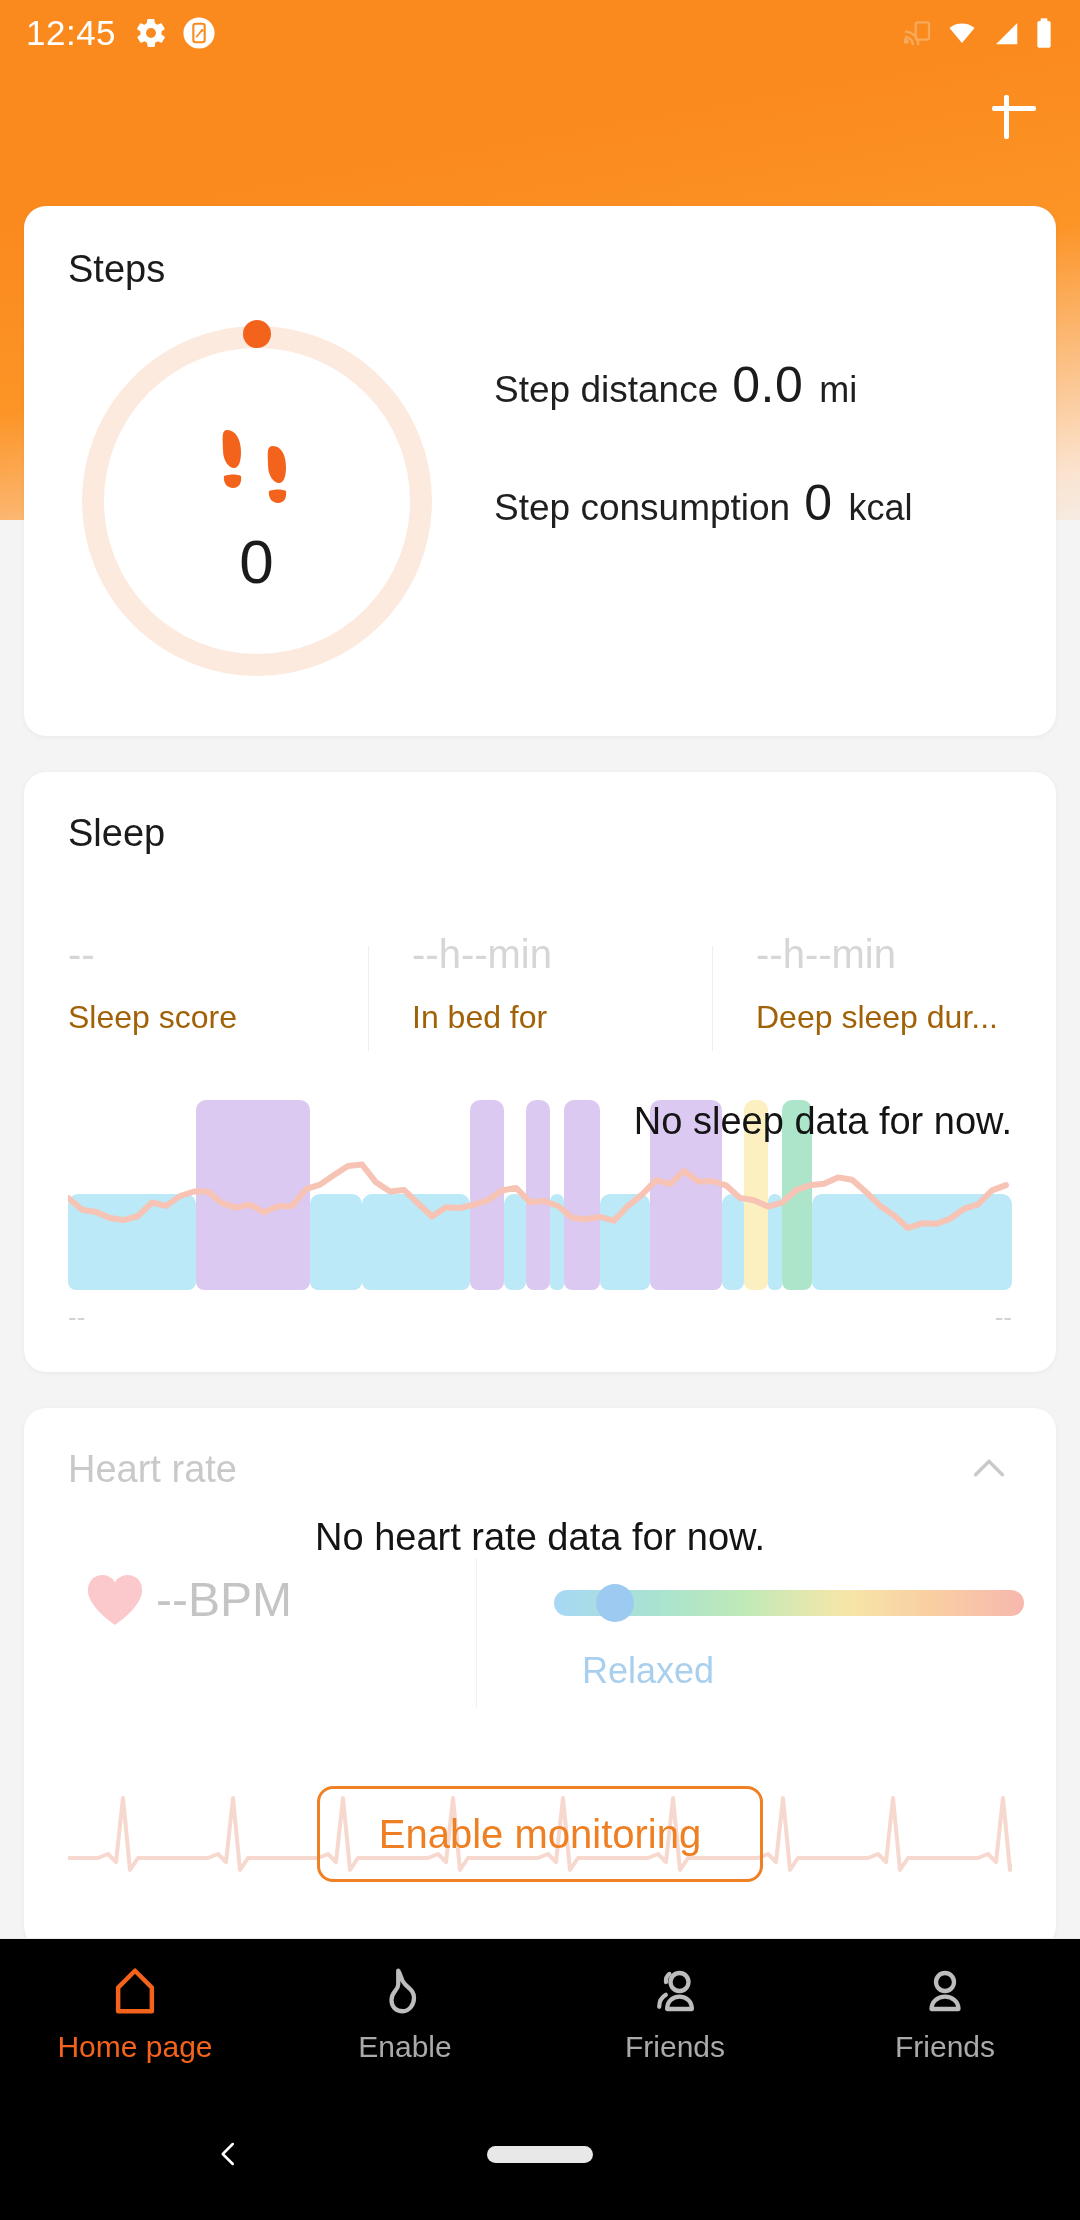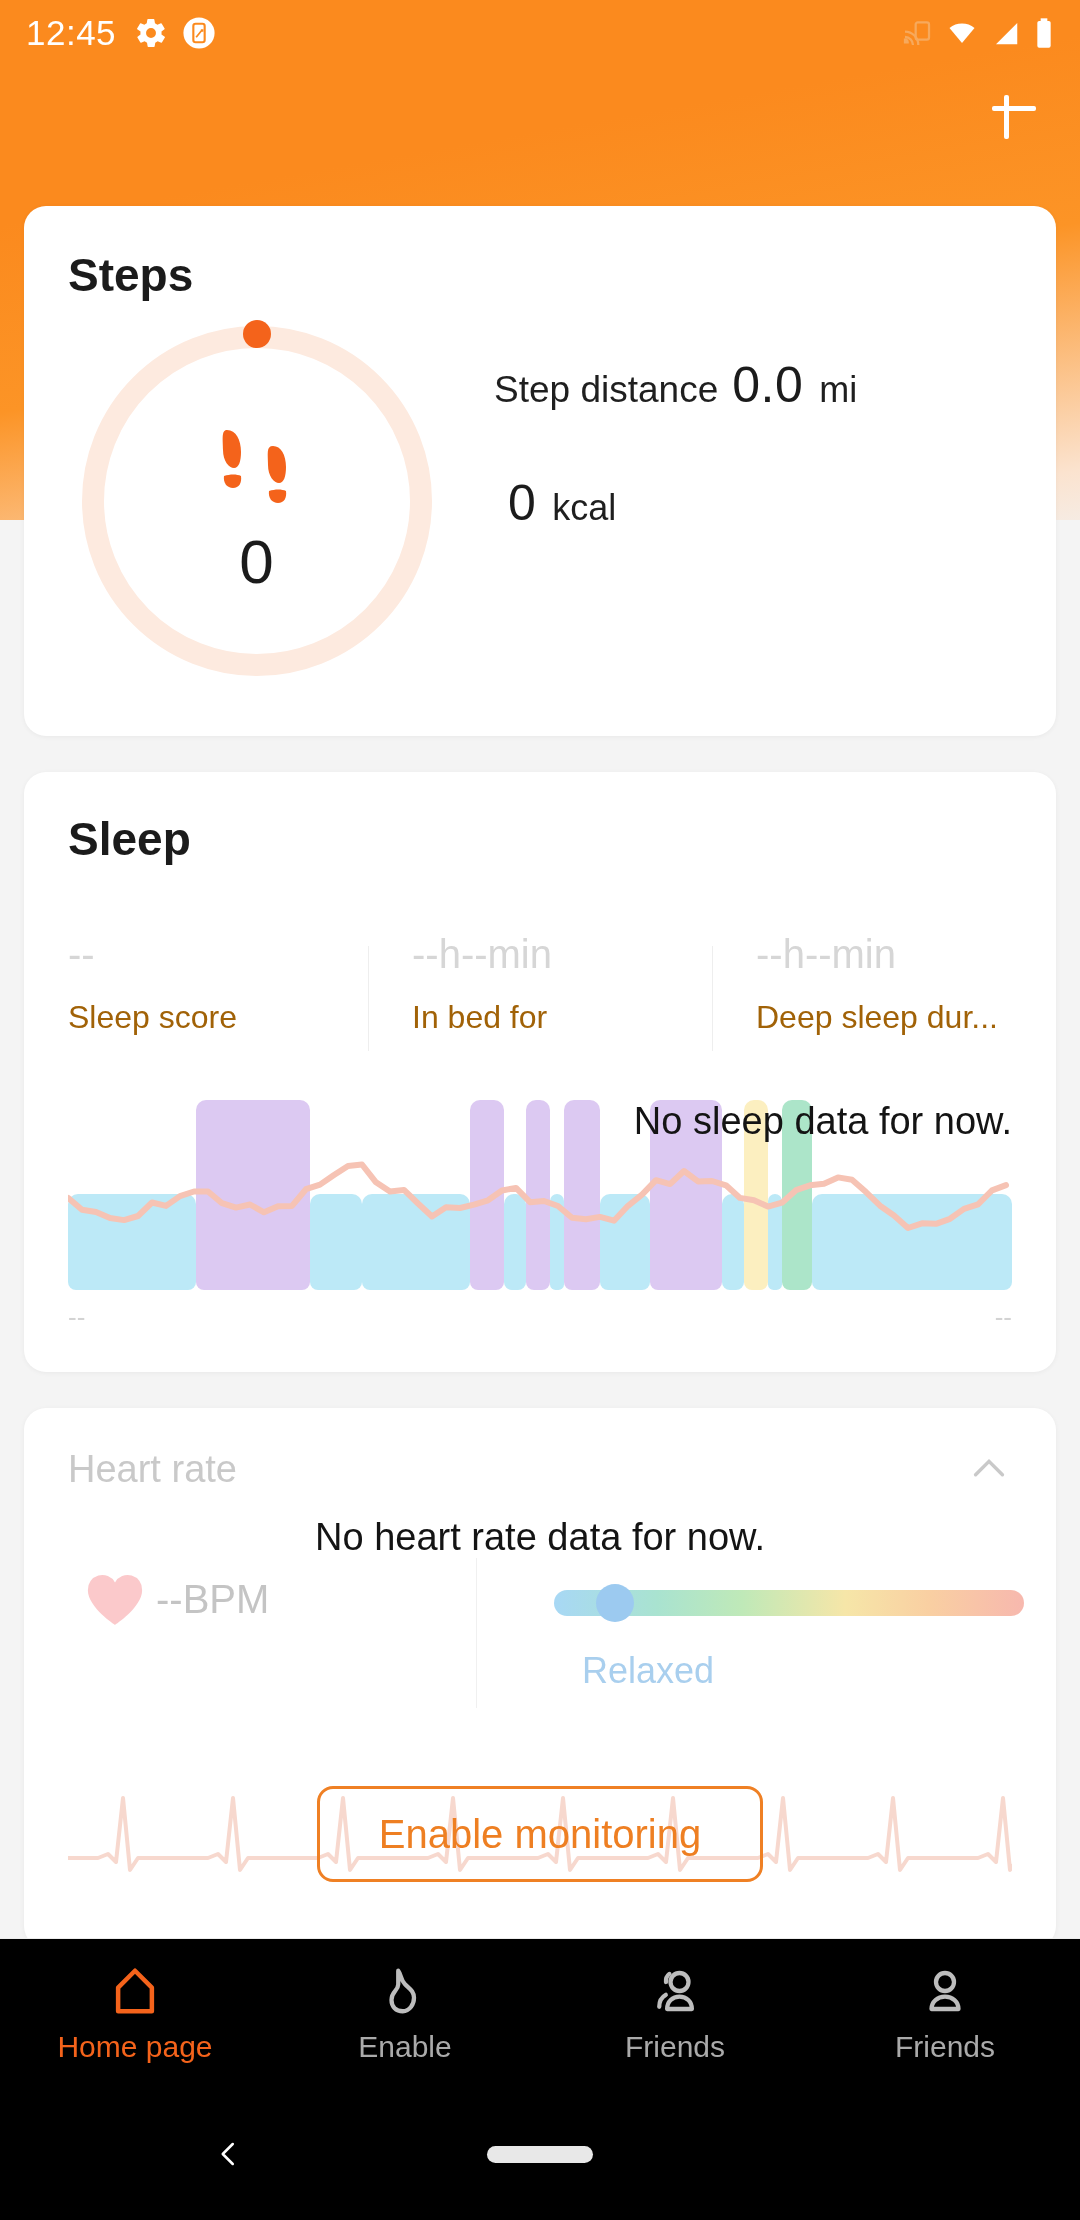--- a/index.html
+++ b/index.html
@@ -45,21 +45,21 @@
   .plus-btn:before{ left:8px; top:28px; width:44px; height:5px; }
   .plus-btn:after{ left:19.5px; top:16.5px; width:5px; height:44px; }
 
   
   .card{
     position:absolute; left:24px; width:1032px;
     background:#fff; border-radius:22px;
     box-shadow:0 1px 5px rgba(0,0,0,.05);
   }
   .card-title{
-    font-size:46px; color:#1b1b1b; font-weight:700;
+    font-size:38px; color:#1b1b1b; font-weight:400;
   }
 
   
   #steps-card{ top:206px; height:530px; }
   #steps-card .card-title{ position:absolute; left:44px; top:42px; }
   .ring-wrap{ position:absolute; left:58px; top:120px; width:350px; height:350px; }
   .ring-track{
     position:absolute; left:0; top:0; width:350px; height:350px;
     border-radius:50%; border:22px solid #FDEADF;
   }
@@ -119,21 +119,21 @@
     position:absolute; left:44px; top:38px; width:944px;
     display:flex; align-items:center; justify-content:space-between;
   }
   .hr-title{ font-size:38px; color:#c9c9c9; }
   .chev{ width:46px; height:46px; }
   .hr-body{ position:absolute; left:0; top:150px; width:1032px; height:160px; }
   .hr-left{
     position:absolute; left:60px; top:12px; display:flex; align-items:center;
   }
   .heart{ width:62px; height:58px; }
-  .hr-bpm{ font-size:40px; color:#c4c4c4; margin-left:10px; font-weight:300;}
+  .hr-bpm{ font-size:48px; color:#c4c4c4; margin-left:10px; font-weight:300;}
   .hr-divider{
     position:absolute; left:452px; top:0; width:1px; height:150px; background:#f0f0f0;
   }
   .hr-right{ position:absolute; left:530px; top:0; width:470px; }
   .grad-bar{
     position:absolute; left:0; top:32px; width:470px; height:26px; border-radius:13px;
     background:linear-gradient(90deg,#a8d8f5 0%,#a9e3d0 22%,#bfe9b8 40%,#f6e6a8 62%,#f9cfa2 80%,#f7b8ae 100%);
   }
   .grad-knob{
     position:absolute; left:42px; top:26px; width:38px; height:38px;
@@ -230,20 +230,21 @@
       <div class="step-count">0</div>
     </div>
 
     <div class="stats">
       <div class="stat-row">
         <span class="stat-label">Step distance</span>
         <span class="stat-value">0.0</span>
         <span class="stat-unit">mi</span>
       </div>
       <div class="stat-row">
+        <span class="stat-label">Step consumption</span>
         <span class="stat-value">0</span>
         <span class="stat-unit">kcal</span>
       </div>
     </div>
   </div>
 
   <div class="card" id="sleep-card">
     <div class="card-title">Sleep</div>
 
     <div class="sleep-stats">

